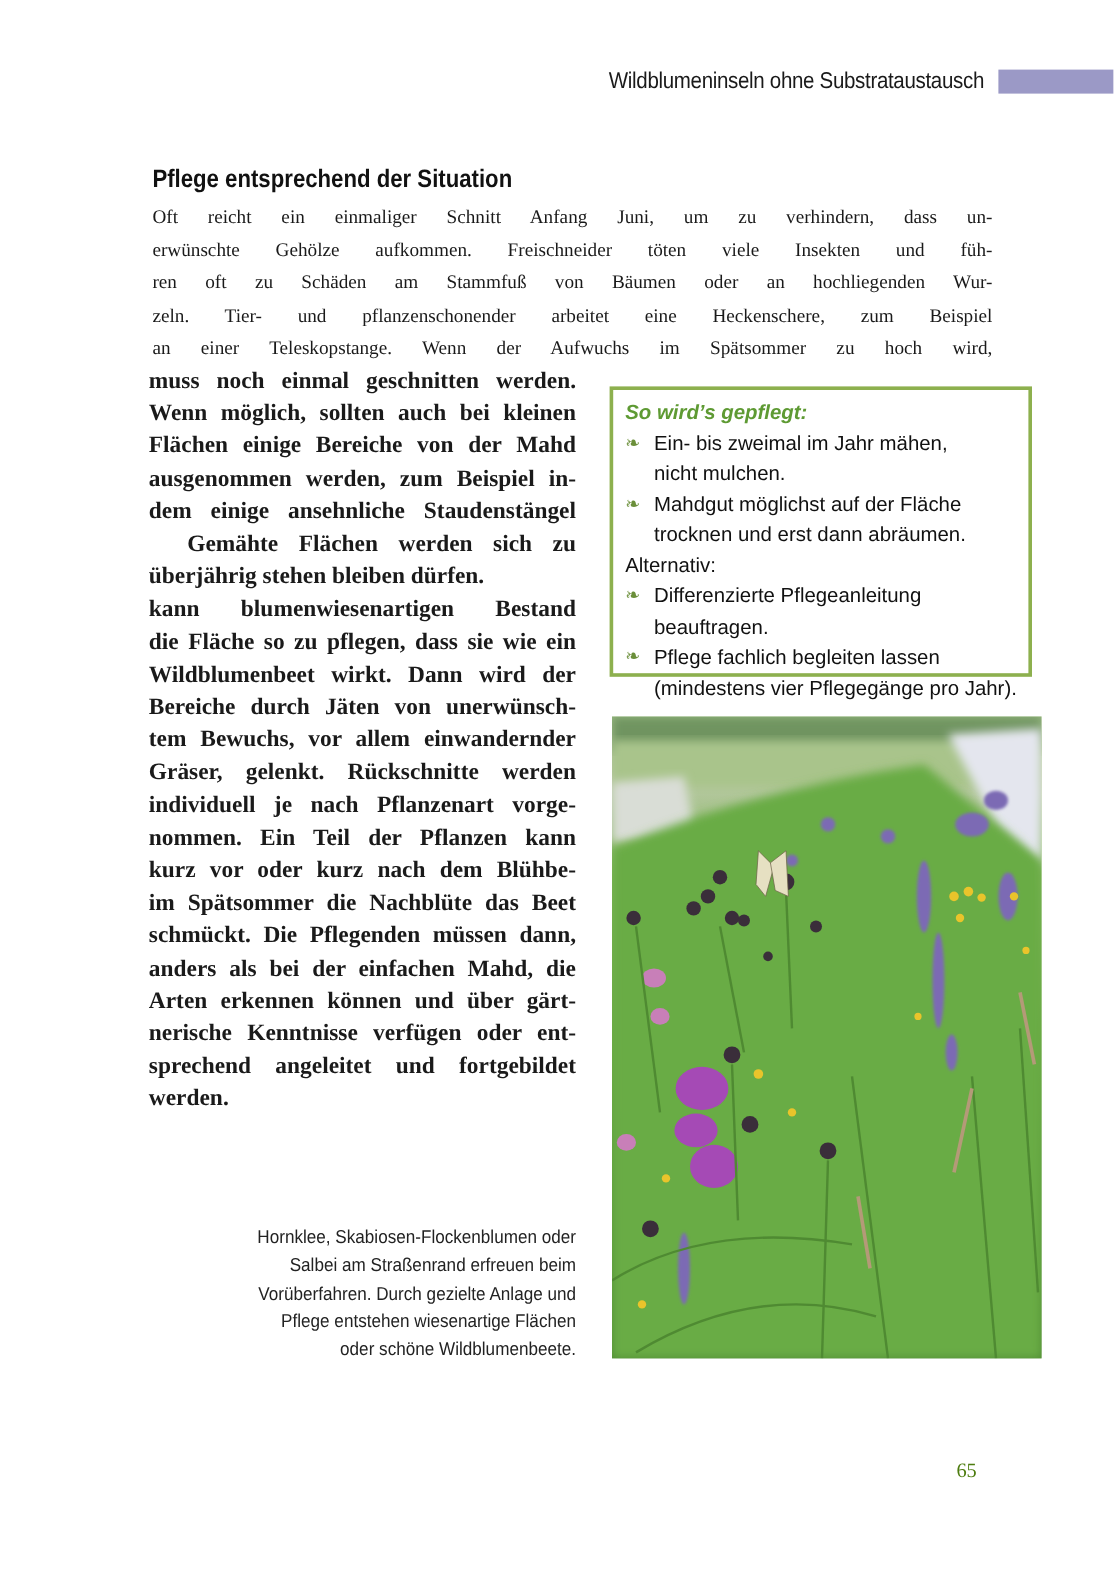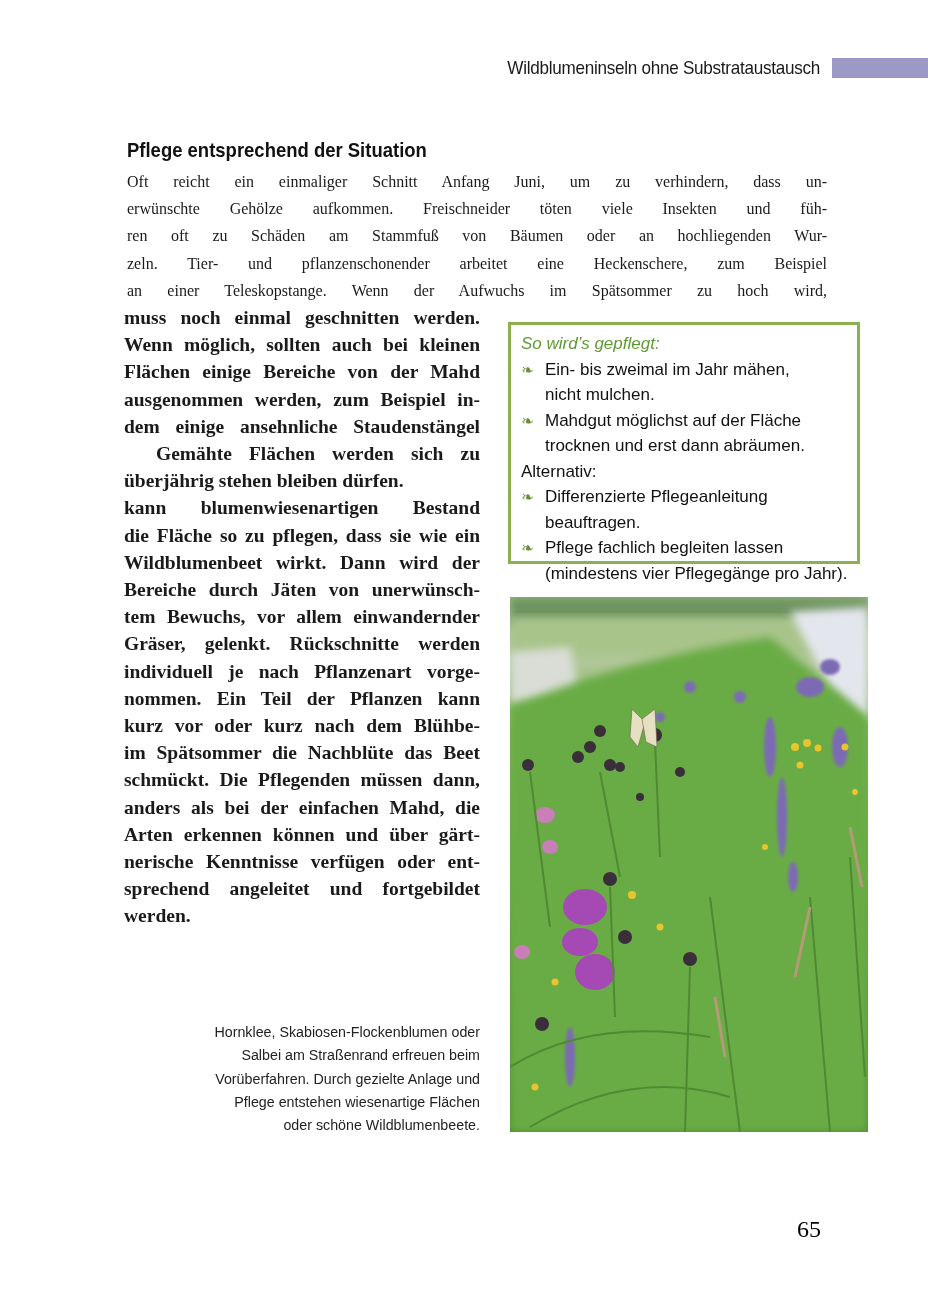--- a/index.html
+++ b/index.html
@@ -30,38 +30,38 @@
     position: absolute; top: 304px; left: 124px; width: 356px;
     font-size: 19.5px; line-height: 27.2px; font-weight: bold;
   }
   .col-text .ln.last { text-align-last: left; }
   .col-text .ln.indent { text-indent: 32px; }
   .tip-box {
     position: absolute; top: 322px; left: 508px; width: 352px; height: 242px;
     border: 3px solid #8db04e; box-sizing: border-box; padding: 6px 8px 0 10px;
     font-family: "Liberation Sans", "DejaVu Sans", sans-serif; font-size: 17px; line-height: 25.5px; color: #111;
   }
-  .tip-title { color: #5e9a33; font-weight: normal; font-style: italic; }
+  .tip-title { color: #5e9a33; font-weight: bold; font-style: italic; }
   .tip-item { position: relative; padding-left: 24px; }
   .tip-item .bullet {
     position: absolute; left: 0; top: 0; color: #6b8f3a; font-size: 15px;
   }
   .tip-txt, .tip-sub { display: block; }
   .photo {
     position: absolute; top: 597px; left: 510px; width: 358px; height: 535px; overflow: hidden;
     background: linear-gradient(180deg, #9cbc84 0%, #b9c9a4 10%, #7fb55a 25%, #6ba944 50%, #5a9a3a 75%, #4f8a32 100%);
   }
   .photo svg { position: absolute; left: 0; top: 0; }
   .caption {
     position: absolute; top: 1020px; left: 150px; width: 330px; text-align: right;
     font-family: "Liberation Sans", "DejaVu Sans", sans-serif; font-size: 15.5px; line-height: 23.3px;
     color: #222; transform: scaleX(0.92); transform-origin: right center;
   }
   .page-number {
-    position: absolute; top: 1216px; left: 797px; font-size: 24px; color: #000000;
+    position: absolute; top: 1216px; left: 797px; font-size: 17px; color: #4d7c0f;
   }
 </style>
 </head>
 <body>
 
 <div class="running-head">Wildblumeninseln ohne Substrataustausch</div>
 <div class="head-bar"></div>
 
 <h2 class="section-title" style="margin:0">Pflege entsprechend der Situation</h2>
 

